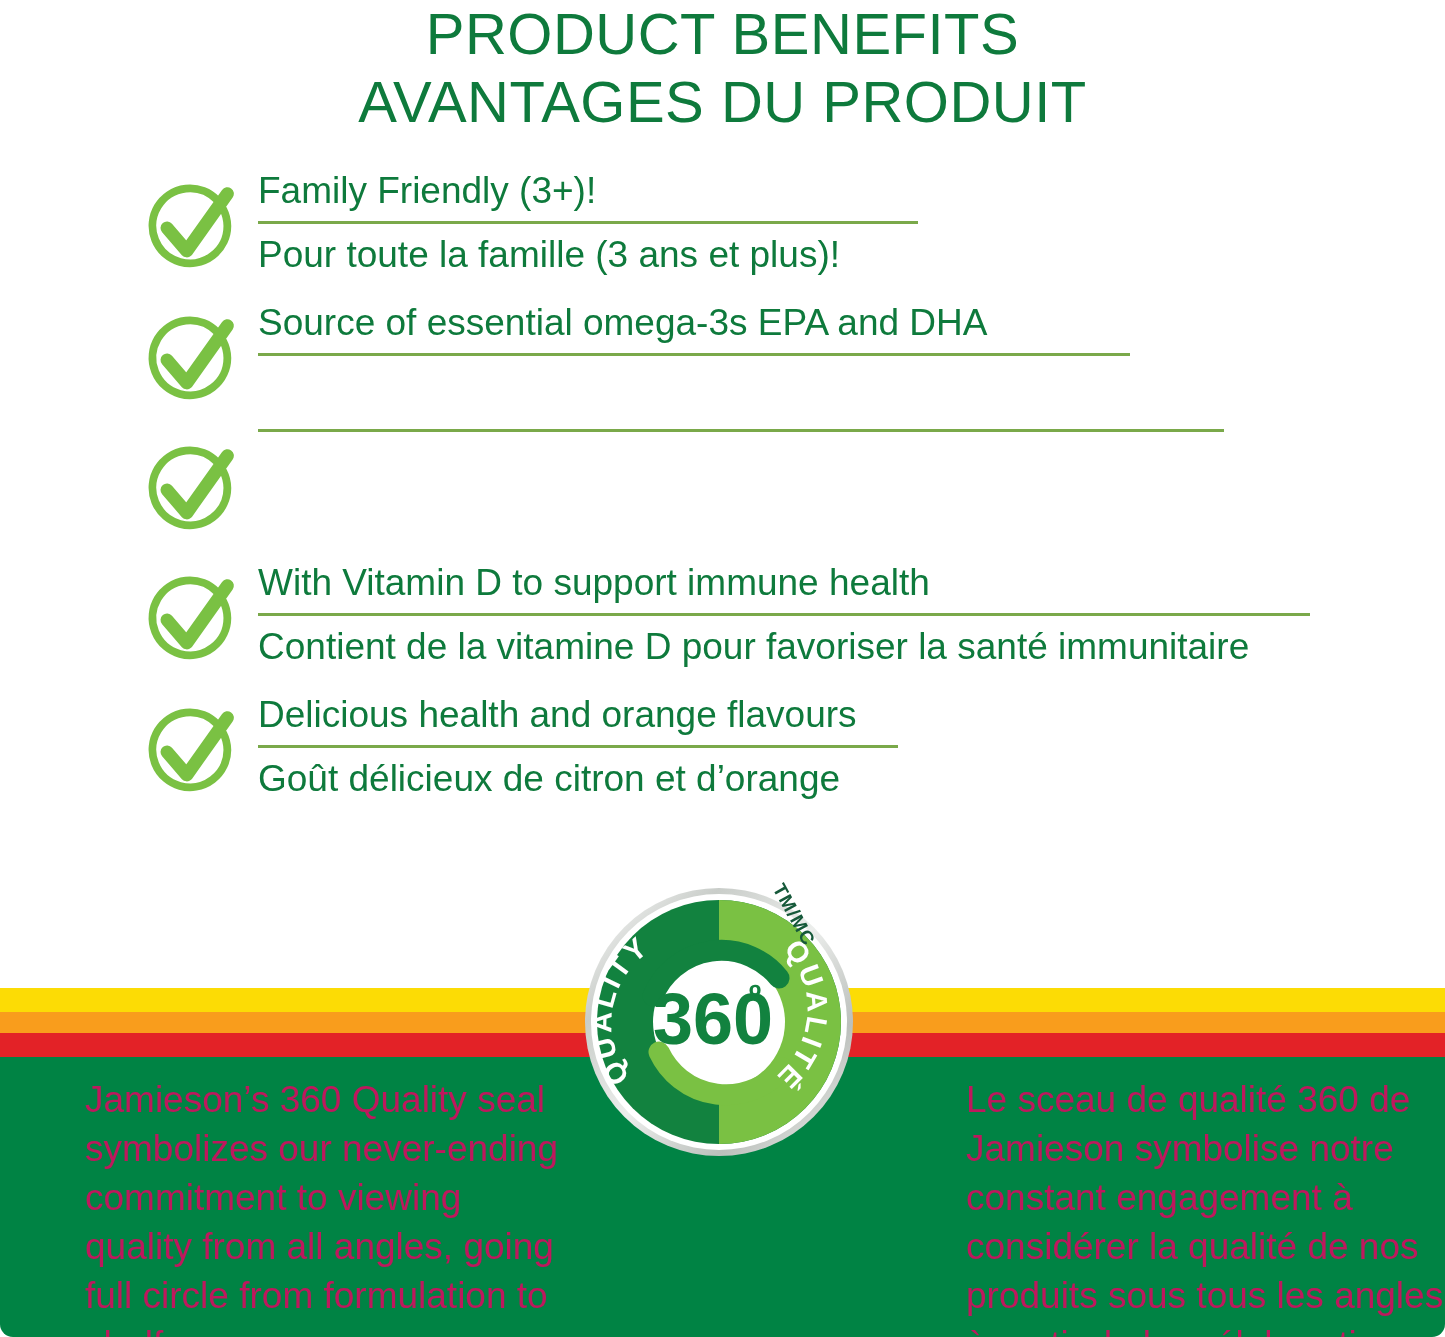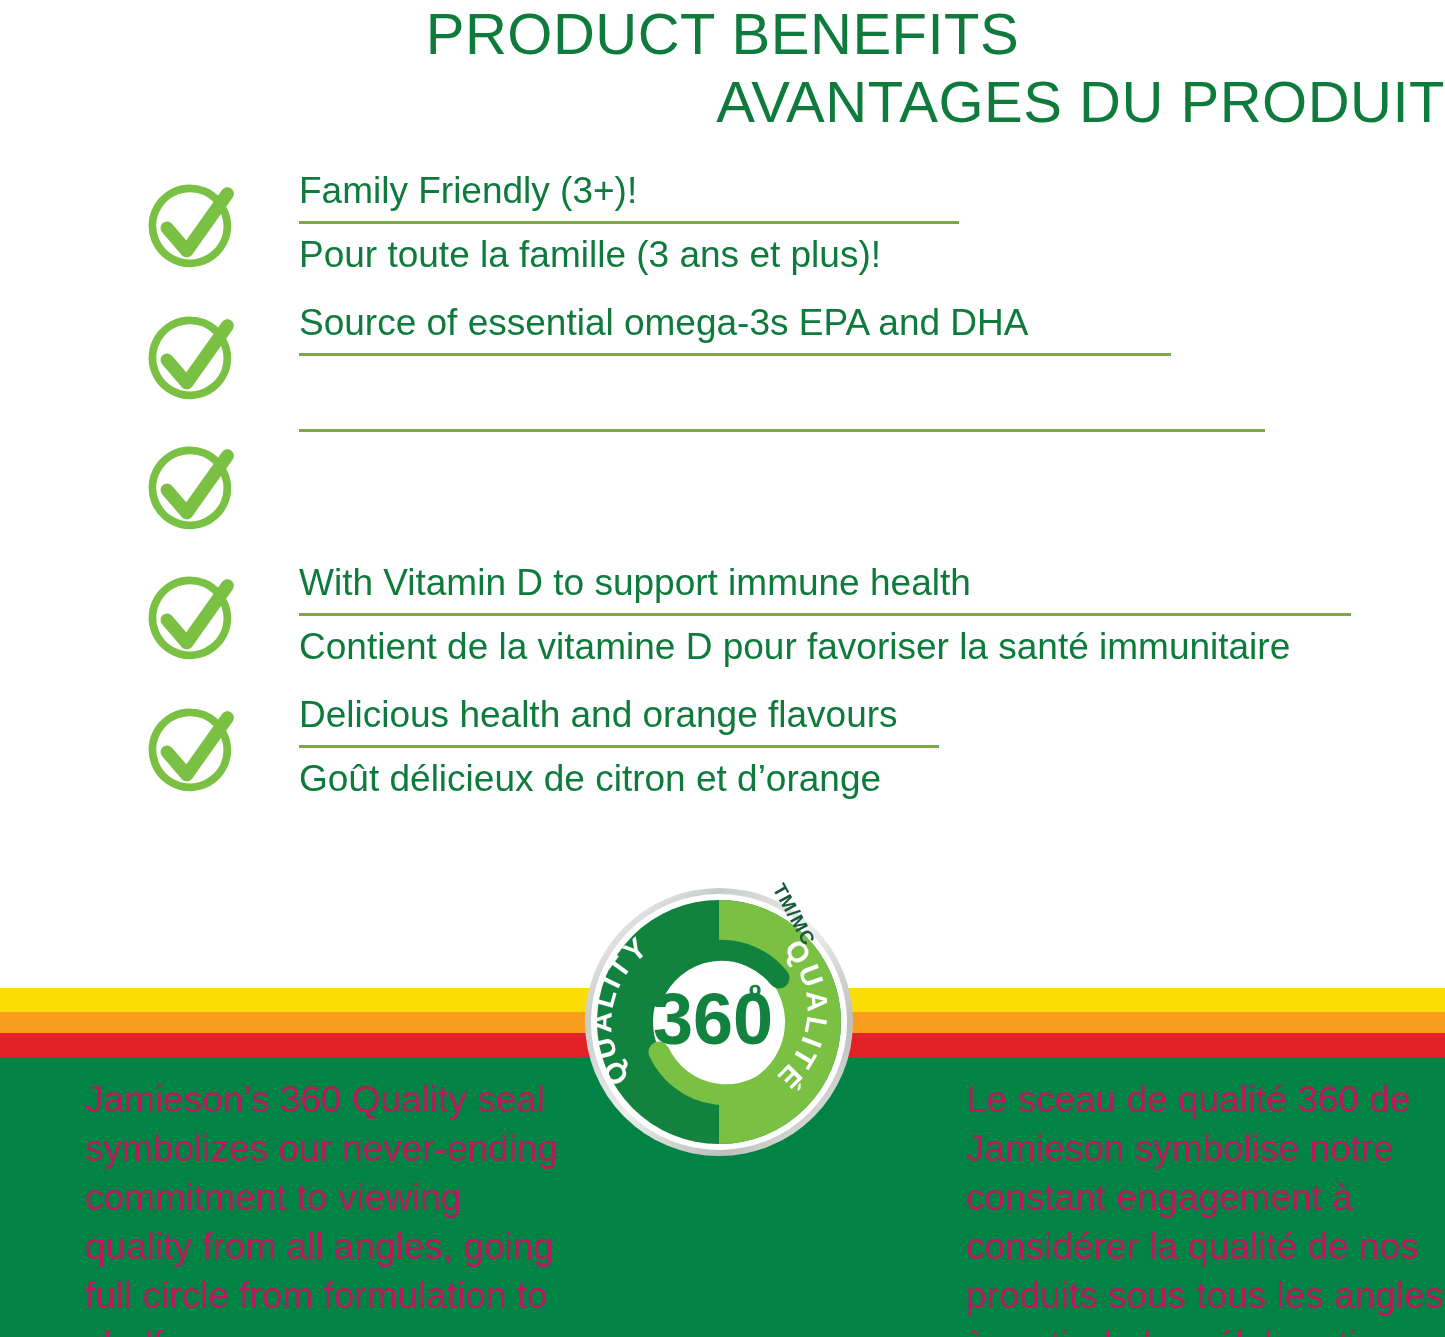--- a/index.html
+++ b/index.html
@@ -9,40 +9,41 @@
   }
   body {
     font-family: "Liberation Sans", sans-serif;
   }
   #page {
     position: relative;
     width: 1445px;
     height: 1337px;
     background: #ffffff;
     overflow: hidden;
+    border-radius: 13px;
   }
 
   
   .heading-block {
     position: absolute;
     top: 0px;
     left: 0;
     width: 1445px;
     text-align: center;
   }
   .heading-line {
     color: #0e7a3c;
     font-size: 58px;
     line-height: 64px;
     letter-spacing: 0.5px;
     font-weight: 400;
     white-space: nowrap;
   }
   .heading-line.en { padding-top: 2px; }
-  .heading-line.fr { padding-top: 4px; text-align: right; }
+  .heading-line.fr { padding-top: 4px; }
 
   
   .benefits {
     position: absolute;
     top: 160px;
     left: 0;
     width: 1445px;
   }
   .benefit-row {
     position: relative;
@@ -60,21 +61,20 @@
     padding-top: 16px;
   }
   .check-icon {
     display: block;
     width: 104px;
     height: 104px;
   }
   .benefit-texts {
     flex: 1 1 auto;
     padding-top: 4px;
-    margin-left: 41px;
   }
   .benefit-line {
     color: #0e7a3c;
     font-size: 37px;
     line-height: 54px;
     white-space: nowrap;
   }
   .benefit-rule {
     height: 3px;
     background: #7aa94a;

